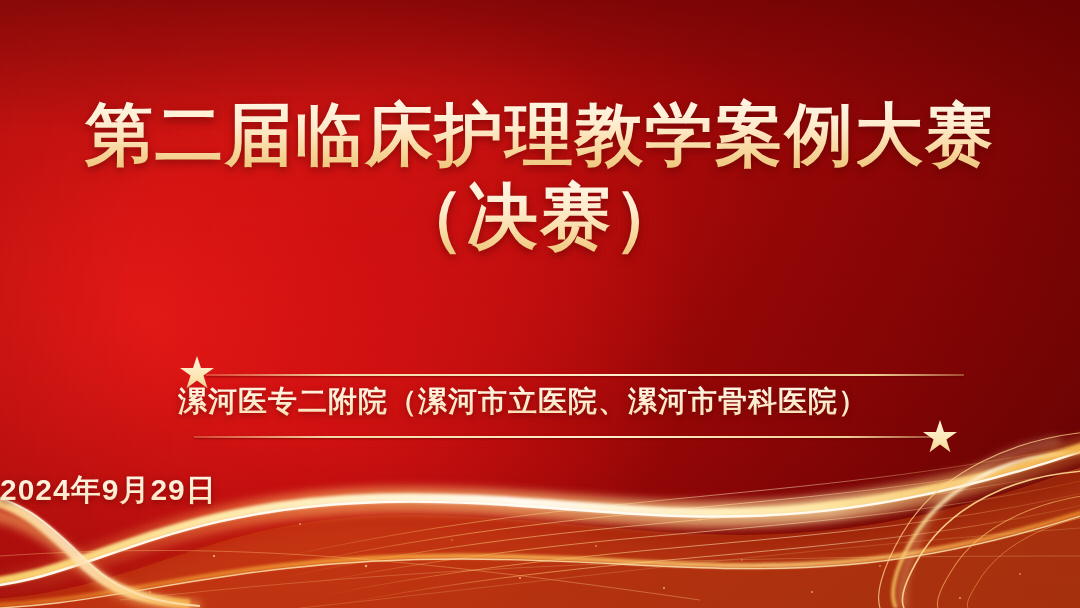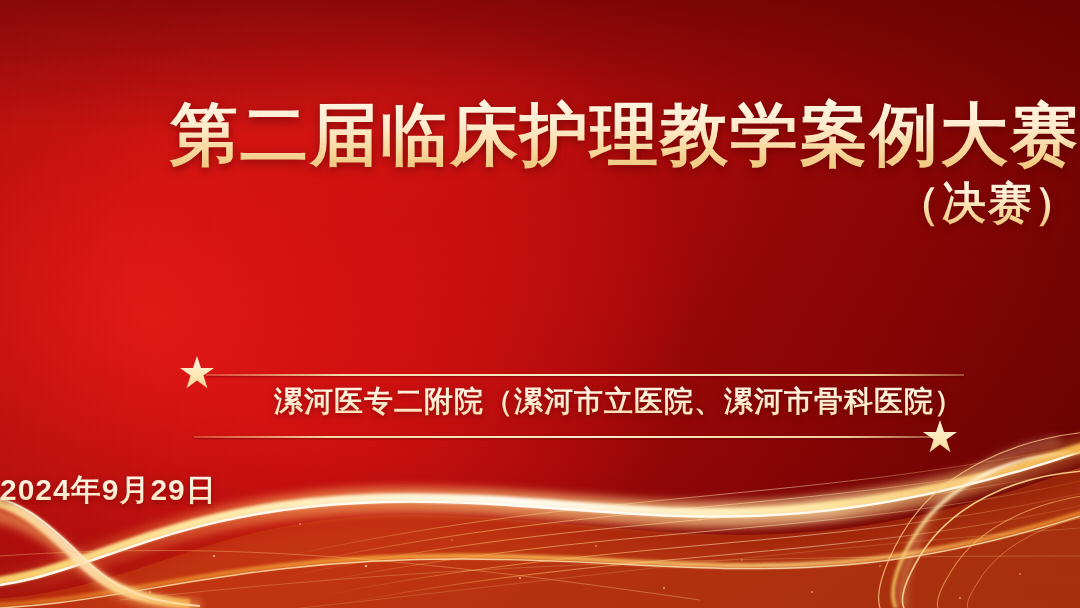--- a/index.html
+++ b/index.html
@@ -56,35 +56,35 @@
   
   .content {
     position: absolute;
     inset: 0;
   }
   .title-block {
     position: absolute;
     top: 96px;
     left: 0;
     width: 1080px;
-    text-align: right;
+    text-align: center;
   }
   .title-main, .title-sub {
     font-weight: bold;
     letter-spacing: 2px;
     line-height: 1.12;
     background: linear-gradient(180deg, #fff6e6 0%, #ffeccf 38%, #f7d79c 72%, #edc276 100%);
     -webkit-background-clip: text;
     background-clip: text;
     color: transparent;
     -webkit-text-fill-color: transparent;
     filter: drop-shadow(0 3px 4px rgba(80,0,0,0.55));
   }
   .title-main { font-size: 68px; }
-  .title-sub  { font-size: 44px; margin-top: 6px; }
+  .title-sub  { font-size: 71px; margin-top: 6px; font-family: Liberation Serif, serif; }
 
   .org-block {
     position: absolute;
     left: 178px;
     top: 352px;
     width: 786px;
     height: 100px;
   }
   .rule {
     position: absolute;
@@ -104,21 +104,21 @@
     filter: drop-shadow(0 2px 3px rgba(80,0,0,.45));
   }
   .star-tl { left: 2px;   top: 4px; }
   .star-br { left: 745px; top: 68px; }
 
   .org-text {
     position: absolute;
     left: 0;
     top: 30px;
     width: 786px;
-    text-align: right;
+    text-align: left;
     font-size: 29px;
     font-weight: bold;
     letter-spacing: 1px;
     background: linear-gradient(180deg, #fff6e6 0%, #ffeed4 45%, #f6d9a6 100%);
     -webkit-background-clip: text;
     background-clip: text;
     color: transparent;
     -webkit-text-fill-color: transparent;
     filter: drop-shadow(0 2px 3px rgba(80,0,0,.5));
   }

